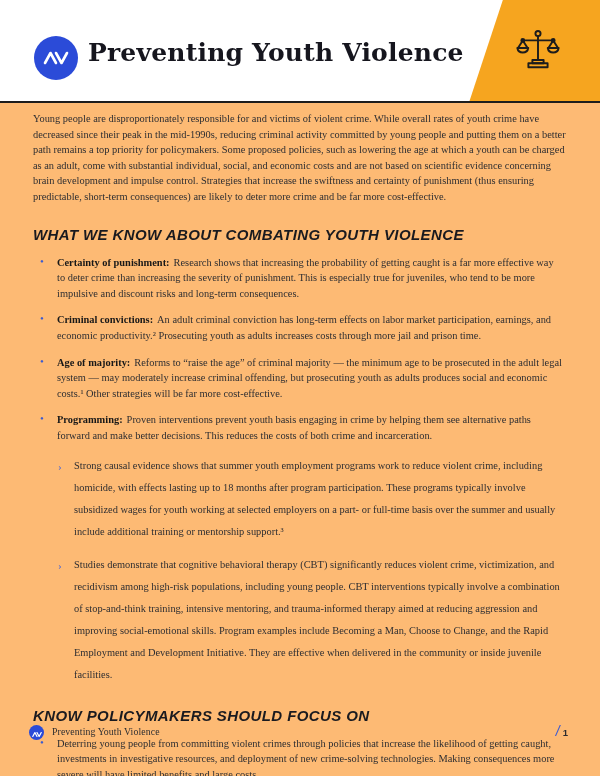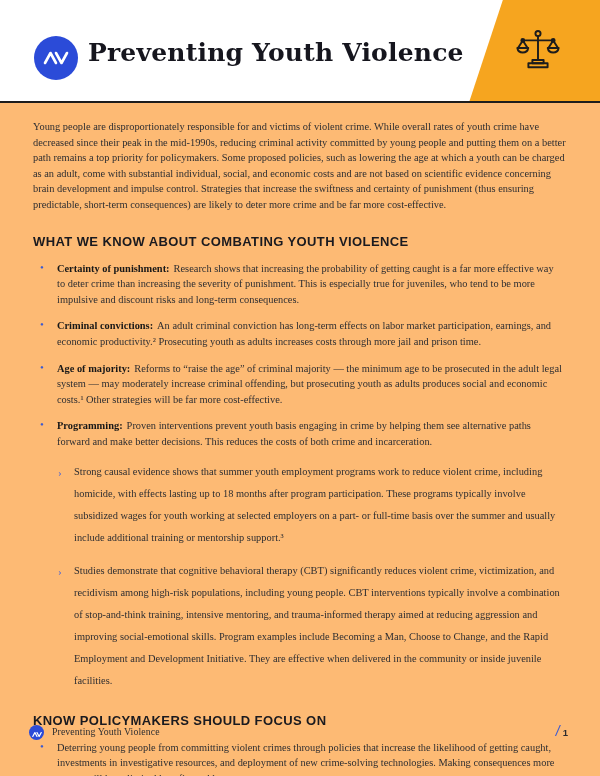--- a/index.html
+++ b/index.html
@@ -30,26 +30,26 @@
   .corner-shape {
     position:absolute; right:0; top:0; width:145px; height:101px;
     background:#f6a51f;
     clip-path:polygon(33% 0, 100% 0, 100% 100%, 10% 100%);
   }
   .corner-icon { position:absolute; left:59px; top:28px; }
 
   
   .content { position:absolute; left:33px; top:103px; width:534px; }
   .intro {
-    margin:16px 0 0 0; font-size:10.4px; line-height:15.6px; text-align:left;
+    margin:8px 0 0 0; font-size:10.4px; line-height:15.6px; text-align:left;
   }
   .sec-h {
     margin:21px 0 12px 0;
     font-family:"Liberation Sans", sans-serif; font-weight:bold;
-    font-size:13px; letter-spacing:0.4px; color:#1a1a1f;
+    font-size:15px; letter-spacing:0.4px; color:#1a1a1f;font-style:italic;
   }
   .bullet { position:relative; padding-left:24px; margin:0 4px 11px 0; font-size:10.4px; line-height:15.6px; }
   .marker { position:absolute; left:7px; top:-1px; color:#3b5ad1; }
   .dot::before { content:"\2022"; font-size:11px; }
   .blabel { font-weight:bold; color:#181818; margin-right:4px; }
   .blabel:empty { display:none; margin:0; }
   .subs { margin-top:11px; }
   .sub { position:relative; padding-left:17px; margin:0 0 11px 0; font-size:10.4px; line-height:22px; }
   .sub .marker { left:1px; top:0; }
   .chev::before { content:"\203A"; font-size:11px; color:#4a66d6; }

